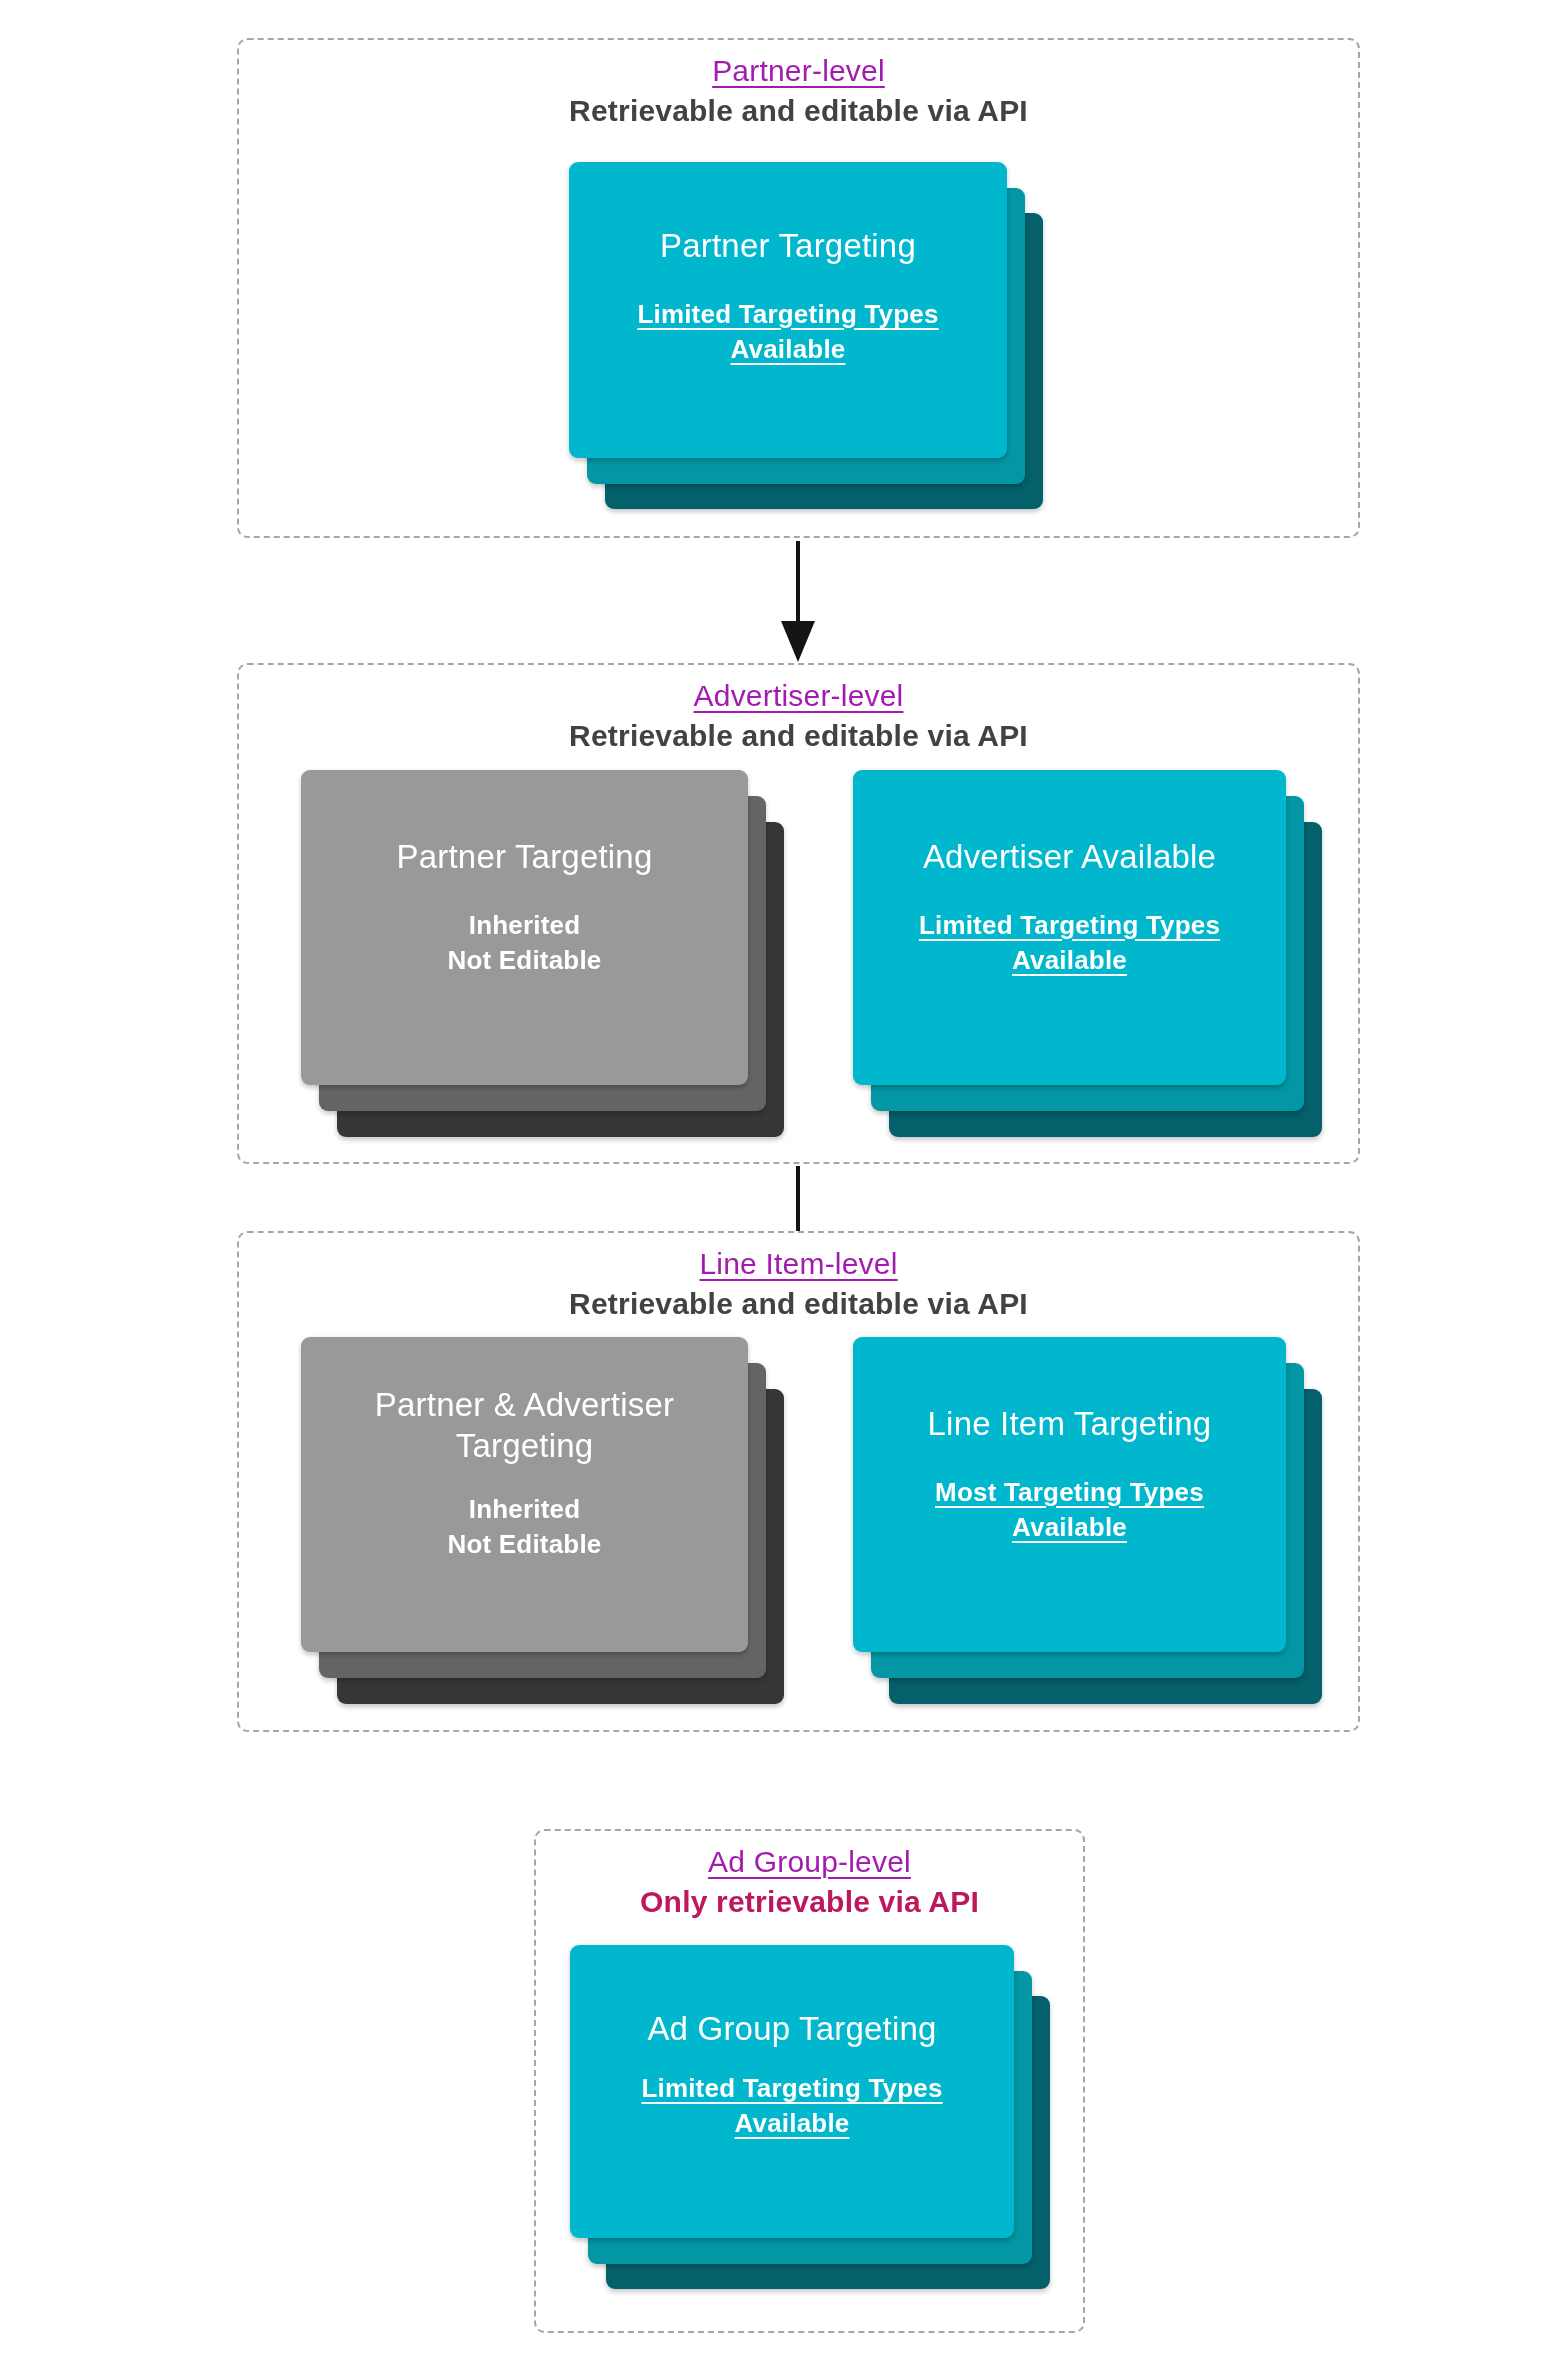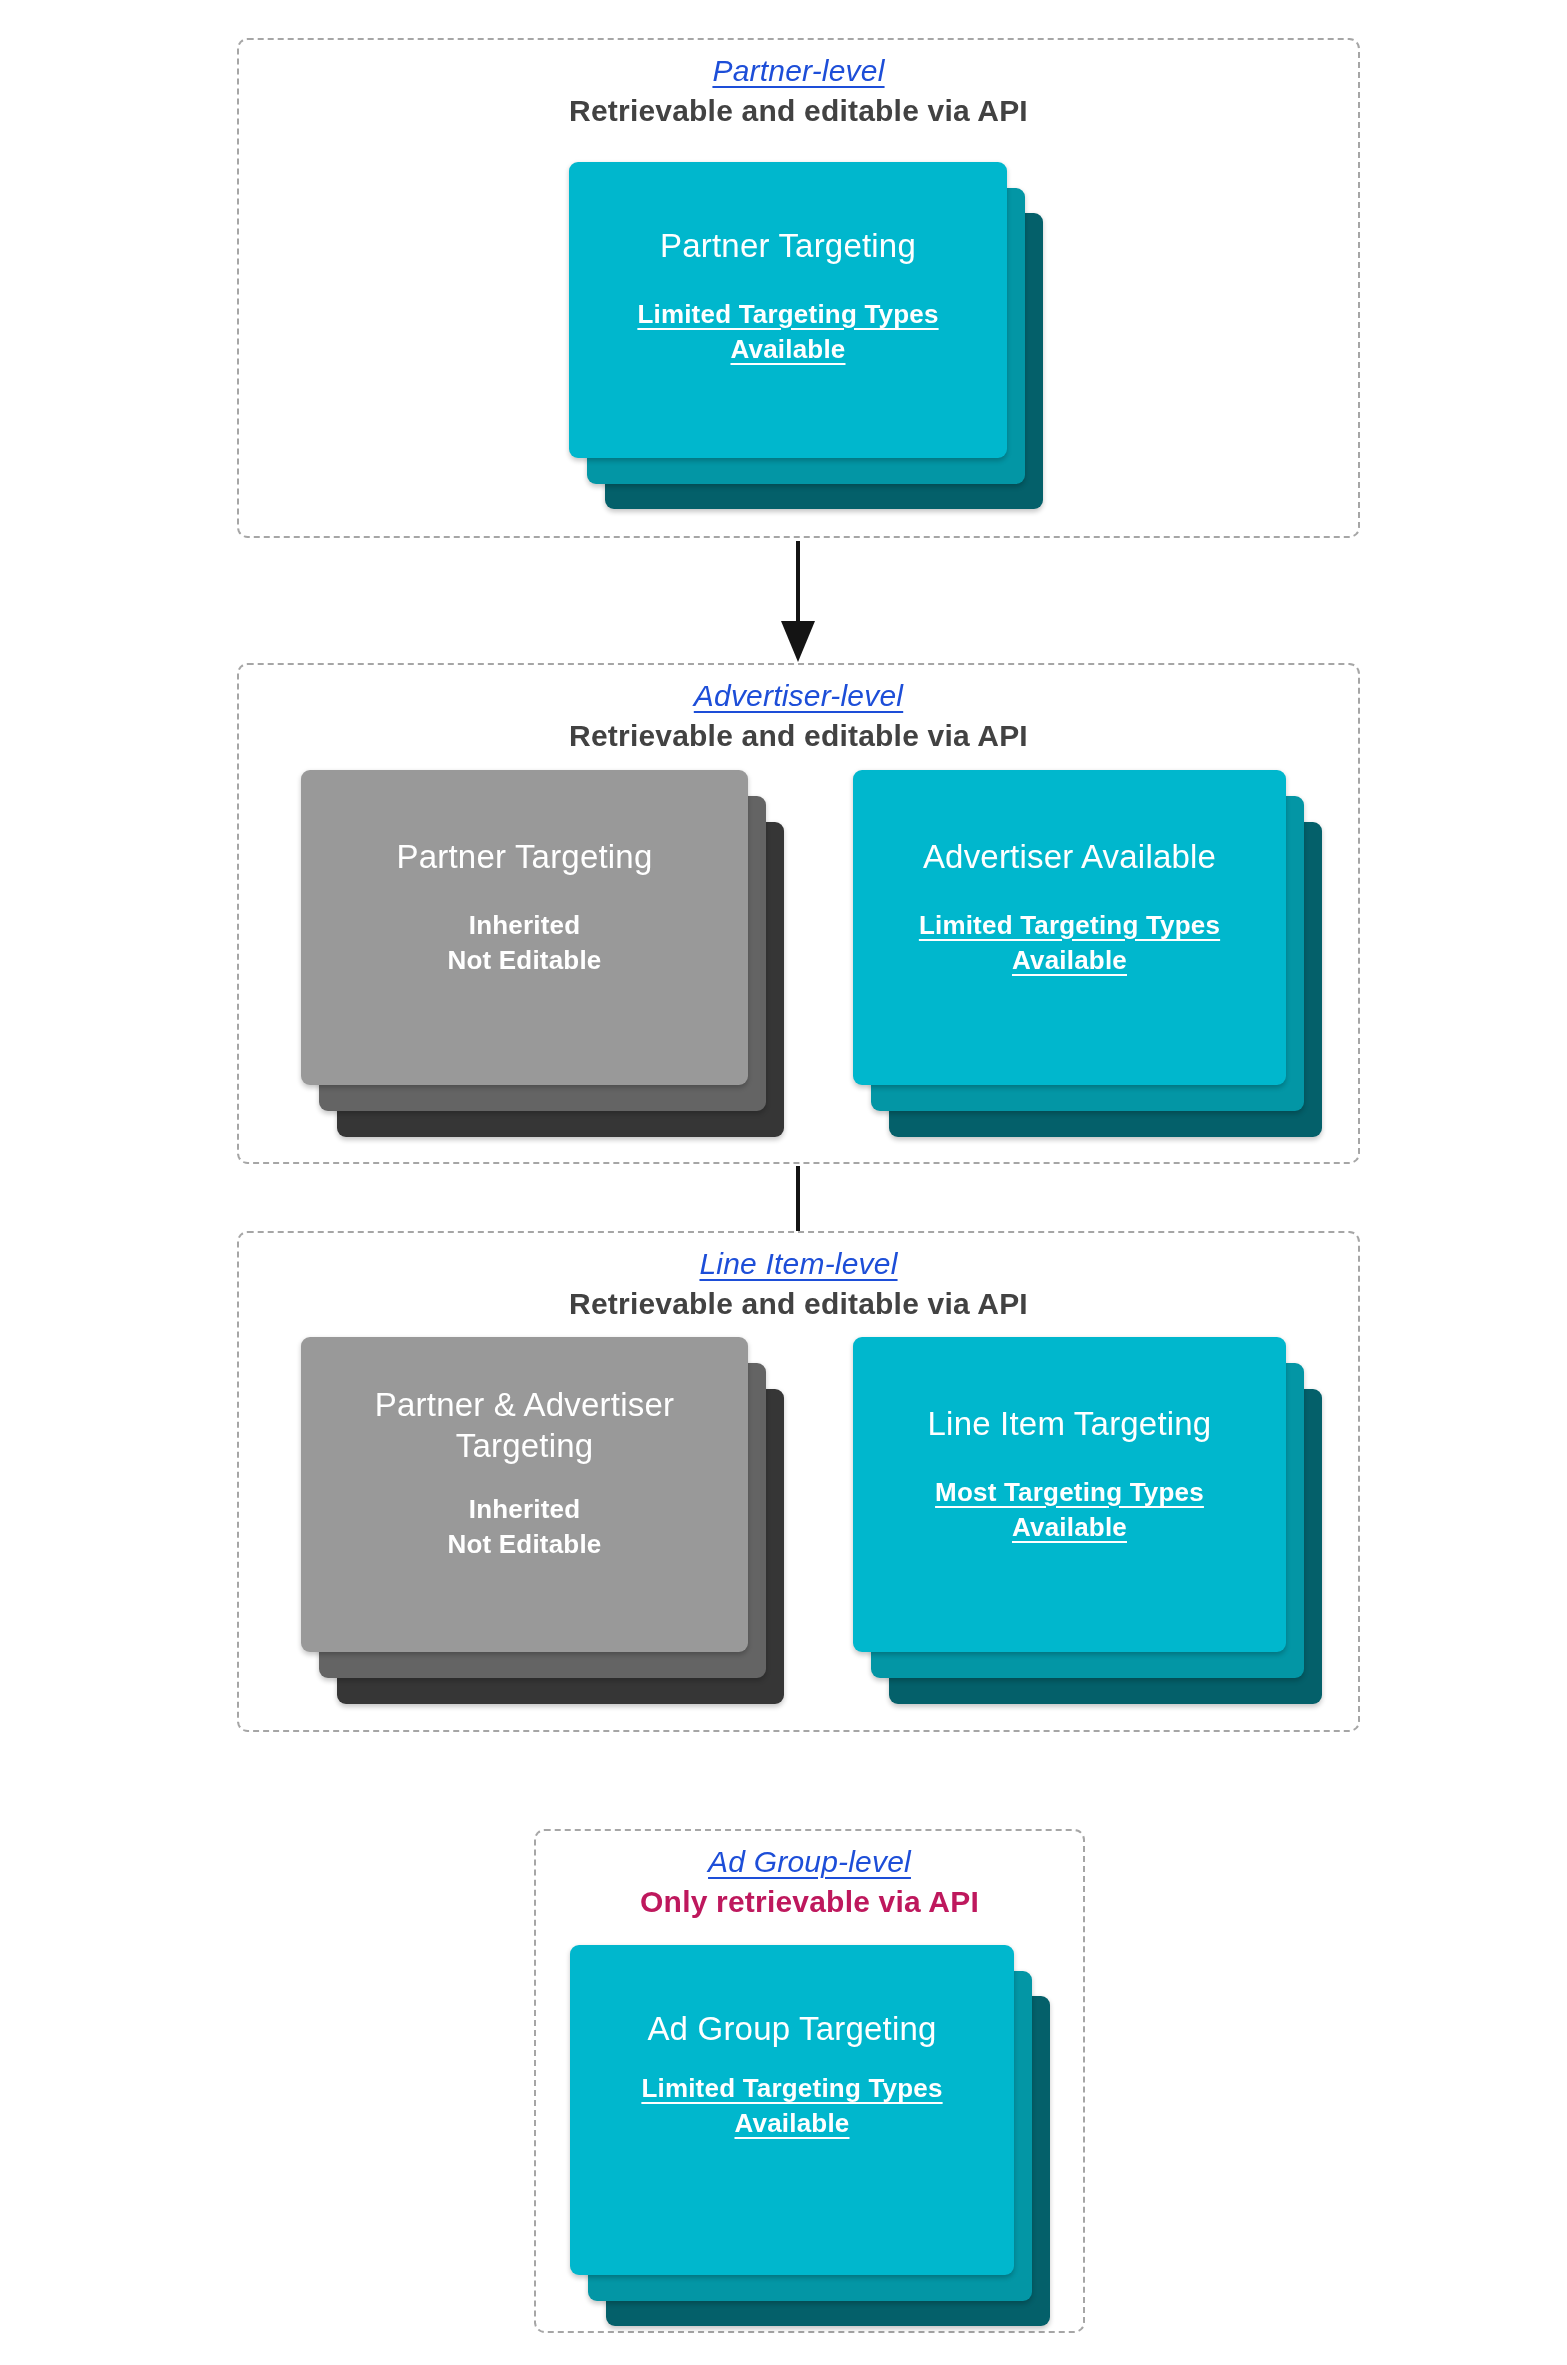--- a/index.html
+++ b/index.html
@@ -14,27 +14,26 @@
   .section {
     position:absolute;
     border:2.7px dashed #a6a6a6;
     border-radius:10.7px;
     background:#ffffff;
   }
   .sec-title {
     text-align:center;
     font-size:30px;
     font-weight:400;
-    color:#1d4ed8;
+    color:#a21caf;
     text-decoration:underline;
     text-underline-offset:4.5px;
     text-decoration-thickness:1.8px;
     padding-top:14.3px;
     letter-spacing:0.2px;
-    font-style:italic;
   }
   .sec-sub {
     text-align:center;
     font-size:30px;
     font-weight:700;
     color:#424242;
     margin-top:5.4px;
     letter-spacing:0.2px;
   }
   .sec-sub.red { color:#be185d; }
@@ -187,21 +186,21 @@
           <div class="line">Available</div>
         </div>
       </div>
     </div>
   </div>
 
   <div class="section" style="left:534px; top:1829px; width:551px; height:504px;">
     <div class="sec-title">Ad Group-level</div>
     <div class="sec-sub red">Only retrievable via API</div>
 
-    <div class="stack" style="left:34px; top:114px; width:444px; height:330px;">
+    <div class="stack" style="left:34px; top:114px; width:444px; height:293px;">
       <div class="layer cyan-dark" style="left:36px; top:51px;"></div>
       <div class="layer cyan-mid" style="left:18px; top:26px;"></div>
       <div class="card cyan pad72">
         <div class="card-title">
           <div class="line">Ad Group Targeting</div>
         </div>
         <div class="card-body underline" style="margin-top:21.4px;">
           <div class="line">Limited Targeting Types</div>
           <div class="line">Available</div>
         </div>

